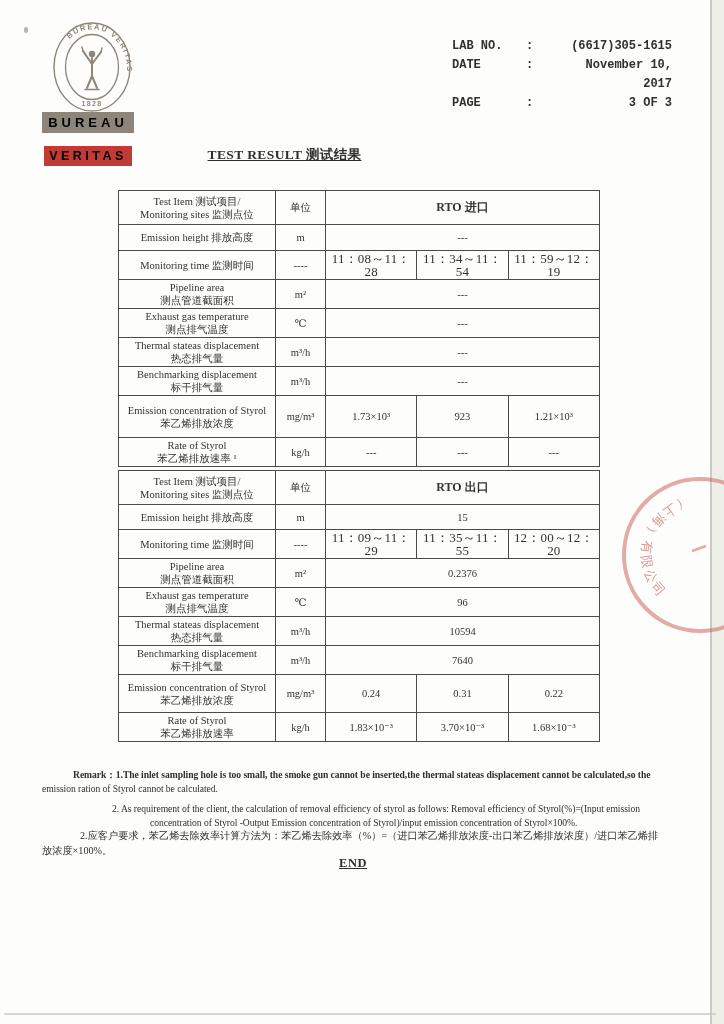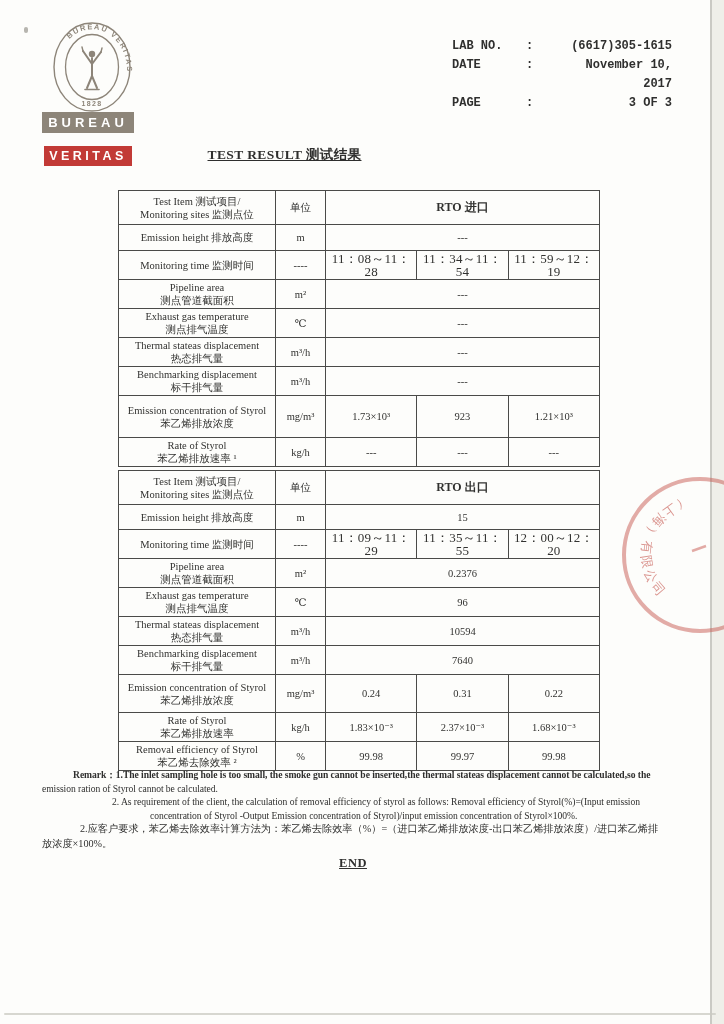--- a/index.html
+++ b/index.html
@@ -8,21 +8,21 @@
     background:#fdfdfb;overflow:hidden;
     font-family:"Liberation Serif","DejaVu Serif",serif;color:#2f2f2e;
   }
   
   .edge-right{position:absolute;left:710px;top:0;width:2px;height:1024px;background:#bdbdb7;opacity:.8;}
   .edge-right-pale{position:absolute;left:712px;top:0;width:12px;height:1024px;background:#efefe9;}
   .edge-bottom{position:absolute;left:4px;top:1013px;width:712px;height:2px;background:#c9c9c2;opacity:.75;border-radius:2px;}
   .speck{position:absolute;left:24px;top:27px;width:4px;height:6px;background:#98958e;opacity:.7;border-radius:2px;}
   
   .logo-oval{position:absolute;left:50px;top:18px;}
-  .logo-bar{position:absolute;color:#ffffff;font-family:"Liberation Sans","DejaVu Sans",sans-serif;
+  .logo-bar{position:absolute;color:#000000;font-family:"Liberation Sans","DejaVu Sans",sans-serif;
     font-weight:bold;text-align:center;}
   .bar1{left:42px;top:112px;width:92px;height:21px;line-height:21px;background:#8d8579;font-size:13px;letter-spacing:4px;}
   .bar2{left:44px;top:146px;width:88px;height:20px;line-height:20px;background:#c23a36;font-size:12.5px;letter-spacing:3.5px;}
   
   .meta{position:absolute;left:452px;top:37px;font-size:12px;font-weight:bold;line-height:19px;}
   .meta-row{display:flex;font-family:Liberation Mono, monospace;}
   .meta-label{width:74px;}
   .meta-colon{width:26px;}
   .meta-value{width:120px;text-align:right;}
   
@@ -35,21 +35,21 @@
   table.res td{border:1px solid #4a4a48;text-align:center;vertical-align:middle;padding:1px 2px;overflow:hidden;}
   td.c-lab{width:152px;} td.c-unit{width:45px;}
   td.la{text-align:left;padding-left:7px;}
   .site-head{font-weight:bold;font-size:12px;}
   .mtime{font-size:13px;letter-spacing:.2px;}
   
   .remarks{position:absolute;left:42px;top:768px;width:668px;}
   .rl{white-space:nowrap;}
   .rl-en{font-size:9.6px;line-height:13.5px;letter-spacing:-.05px;}
   .rl-zh{font-size:10.2px;line-height:14.5px;}
-  .pl31{padding-left:31px;font-weight:bold;} .pl70{padding-left:70px;} .pl108{padding-left:108px;}
+  .pl31{padding-left:31px;font-weight:bold;} .pl70{padding-left:70px;margin-top:7px;} .pl108{padding-left:108px;}
   .pl16{padding-left:16px;} .pl38{padding-left:38px;} .pl0{padding-left:0;}
   .end-label{position:absolute;left:0;top:856px;width:706px;text-align:center;
     font-size:12.5px;font-weight:bold;text-decoration:underline;letter-spacing:.5px;}
   
   .stamp{position:absolute;left:600px;top:448px;pointer-events:none;}
 </style>
 </head>
 <body>
 
 <div class="page">
@@ -252,32 +252,22 @@
       <td>0.31</td>
       <td>0.22</td>
     </tr>
     <tr style="height:28px">
       <td class="c-lab">
         <div>Rate of Styrol</div>
         <div>苯乙烯排放速率</div>
       </td>
       <td>kg/h</td>
       <td>1.83×10⁻³</td>
-      <td>2.37×10⁻³</td>
+      <td>3.70×10⁻³</td>
       <td>1.68×10⁻³</td>
-    </tr>
-    <tr style="height:29px">
-      <td class="c-lab">
-        <div>Removal efficiency of Styrol</div>
-        <div>苯乙烯去除效率 ²</div>
-      </td>
-      <td>%</td>
-      <td>99.98</td>
-      <td>99.97</td>
-      <td>99.98</td>
     </tr>
   </tbody>
     </table>
 
   <svg class="stamp" width="124" height="215" viewBox="0 0 124 215" xmlns="http://www.w3.org/2000/svg" xmlns:xlink="http://www.w3.org/1999/xlink">
     <circle cx="100" cy="107" r="76" fill="none" stroke="#c85a52" stroke-width="4" opacity="0.5"></circle>
     <path id="stampTextArc" d="M 100 49 A 58 58 0 0 0 100 165" fill="none"></path>
     <text font-size="13" fill="#c4524a" opacity="0.6" letter-spacing="3" font-family="Liberation Serif, DejaVu Serif, serif">
       <textPath href="#stampTextArc" xlink:href="#stampTextArc" startOffset="12">（上海）有限公司</textPath>
     </text>

